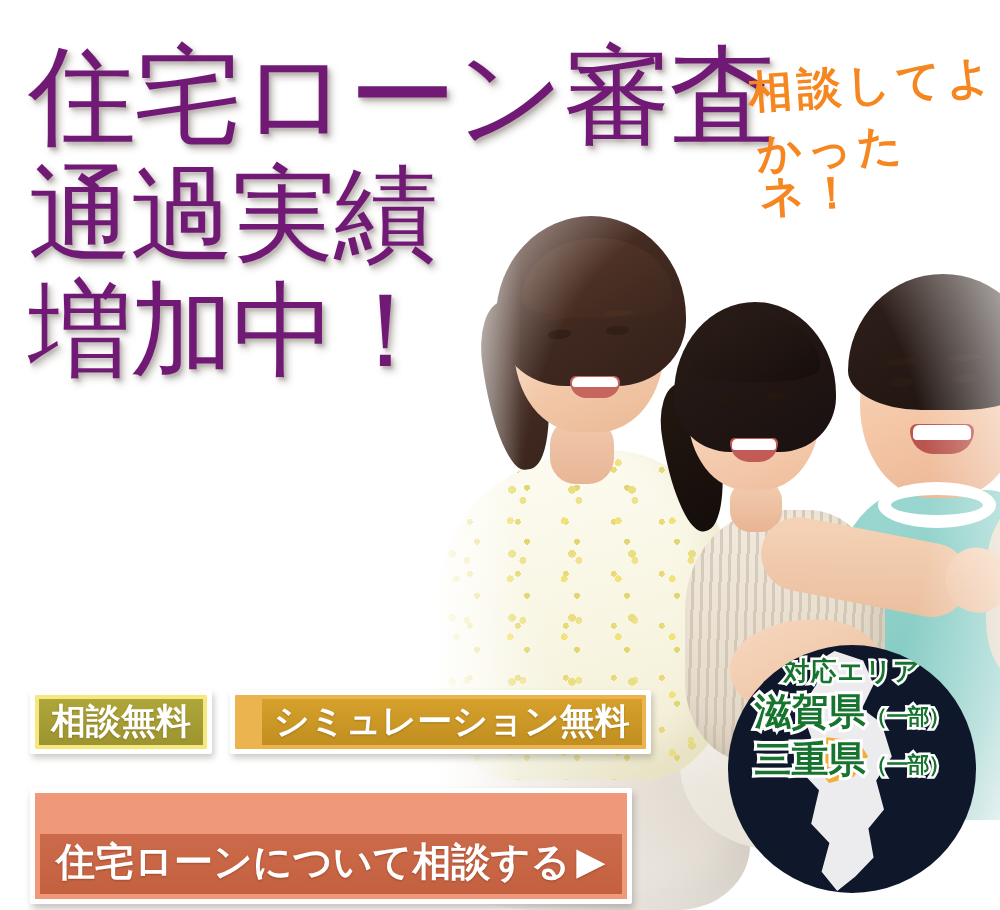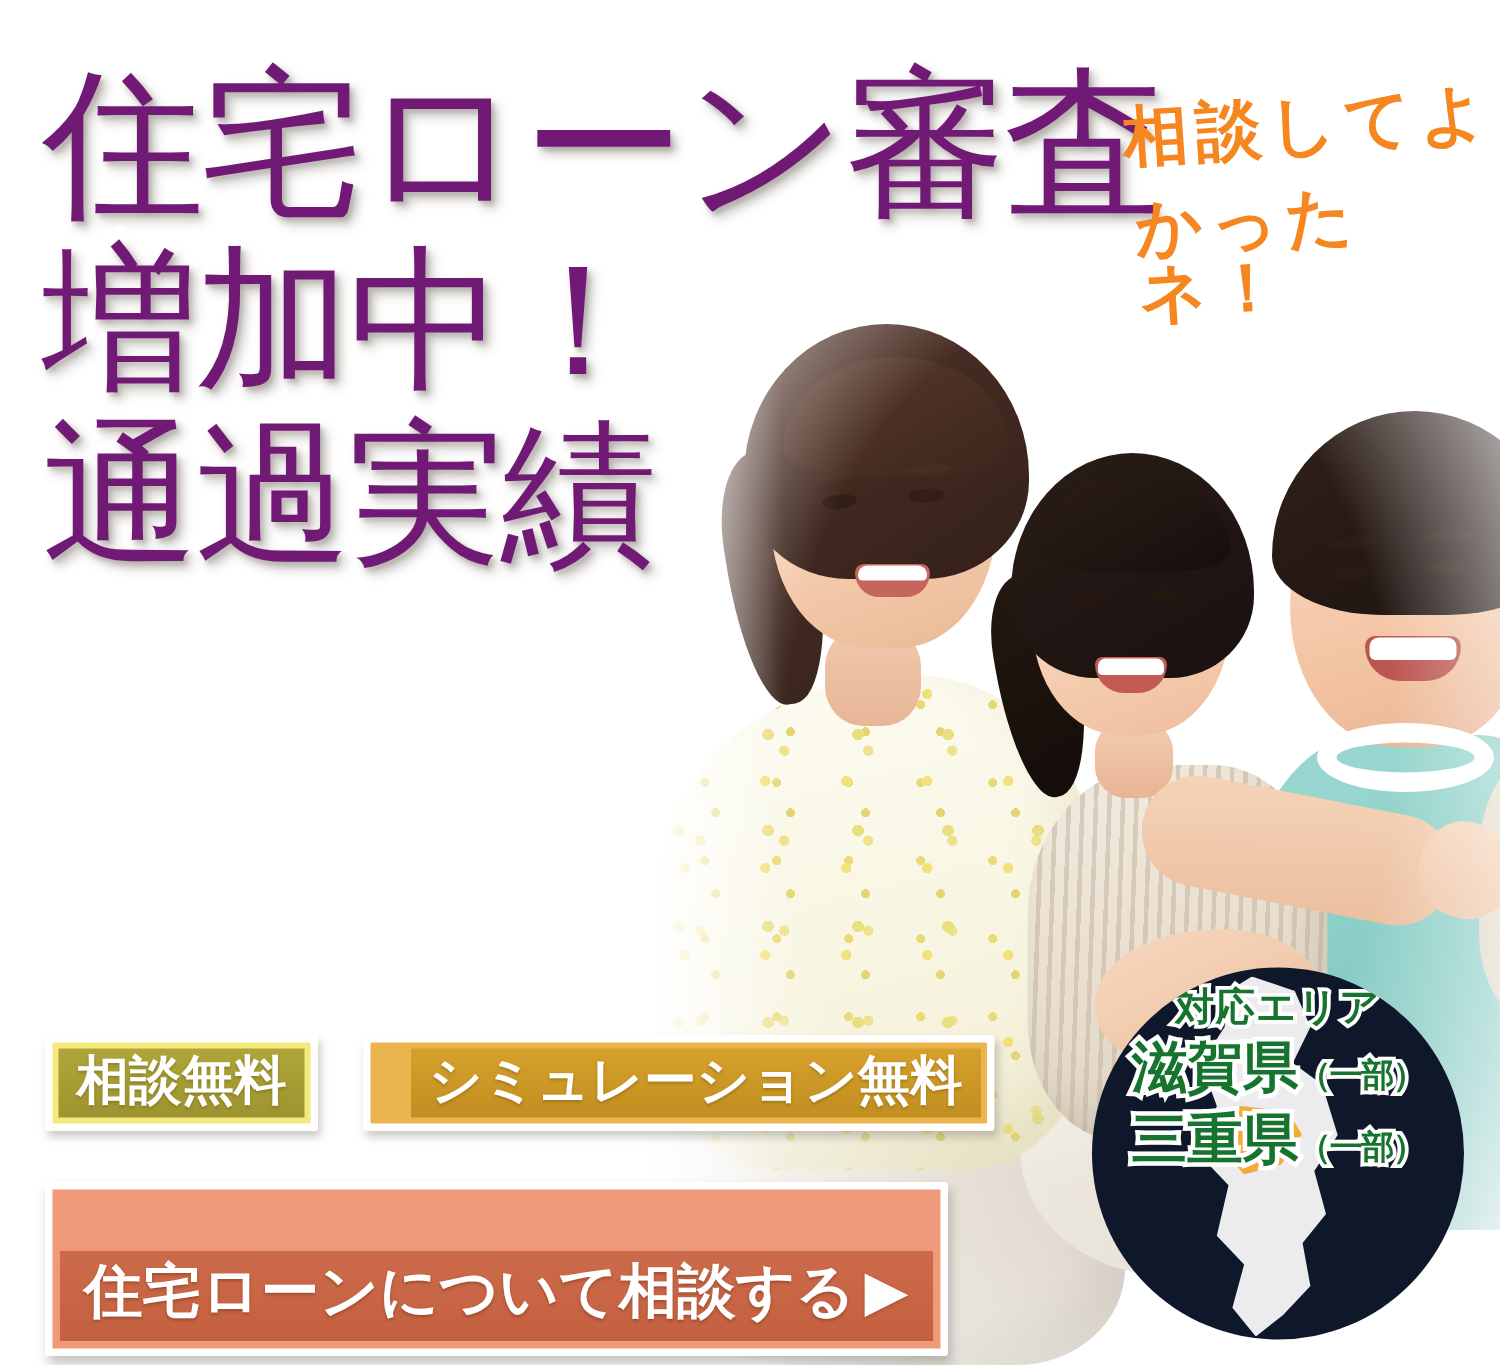--- a/index.html
+++ b/index.html
@@ -286,21 +286,21 @@
   .hw-2{
     font-size:44px; letter-spacing:5px; line-height:1;
     margin-top:18px; margin-left:10px;
     transform:rotate(-3.5deg);
   }
 
   
   .badge-row{
     position:absolute;
     left:30px; top:690px;
-    display:flex; align-items:flex-start; gap:30px;
+    display:flex; align-items:flex-start; gap:18px;
     z-index:70;
     justify-content:space-between;
   }
   .badge{
     background:#ffffff;
     padding:5px;
     border-radius:2px;
     box-shadow:2px 4px 6px rgba(110,105,95,.35);
   }
   .badge-inner{
@@ -461,22 +461,22 @@
     <div class="kid-eye r"></div>
     <div class="kid-mouth"></div>
     <div class="kid-arm"></div>
     <div class="kid-hand"></div>
 
     <div class="mom-hands"></div>
   </div>
 
   <div class="headline">
     <div class="hl-line hl-1">住宅ローン審査</div>
+    <div class="hl-line hl-2">通過実績</div>
     <div class="hl-line hl-3">増加中！</div>
-    <div class="hl-line hl-2">通過実績</div>
   </div>
 
   <div class="handwrite">
     <div class="hw-1">相談してよ</div>
     <div class="hw-2">かったネ！</div>
   </div>
 
   <div class="badge-row">
     <div class="badge badge-1">
       <div class="badge-inner">

